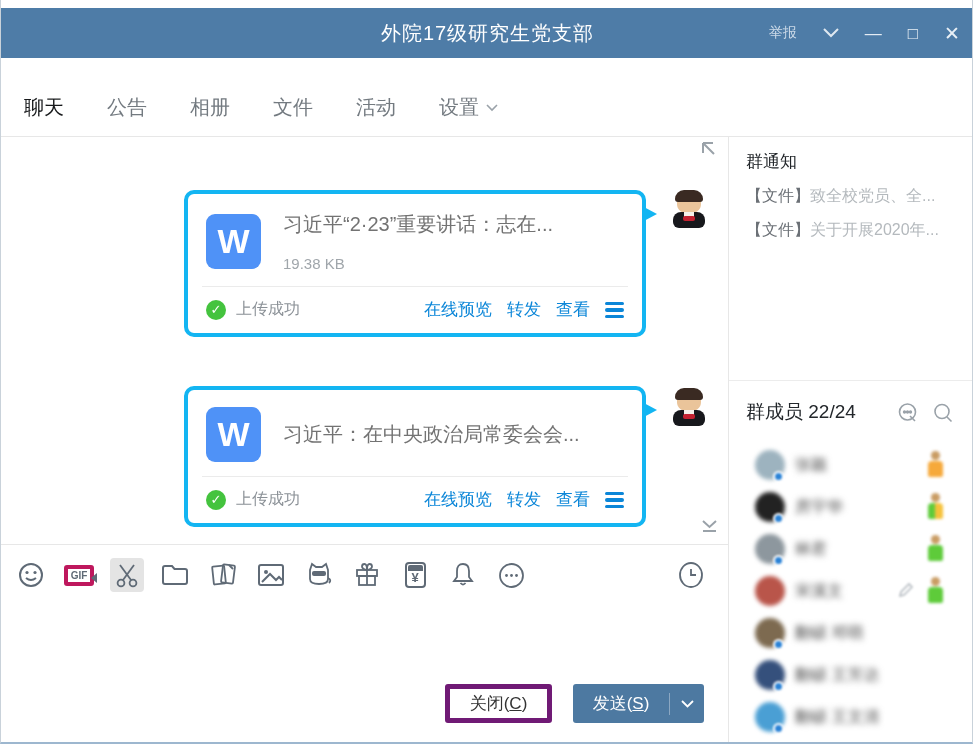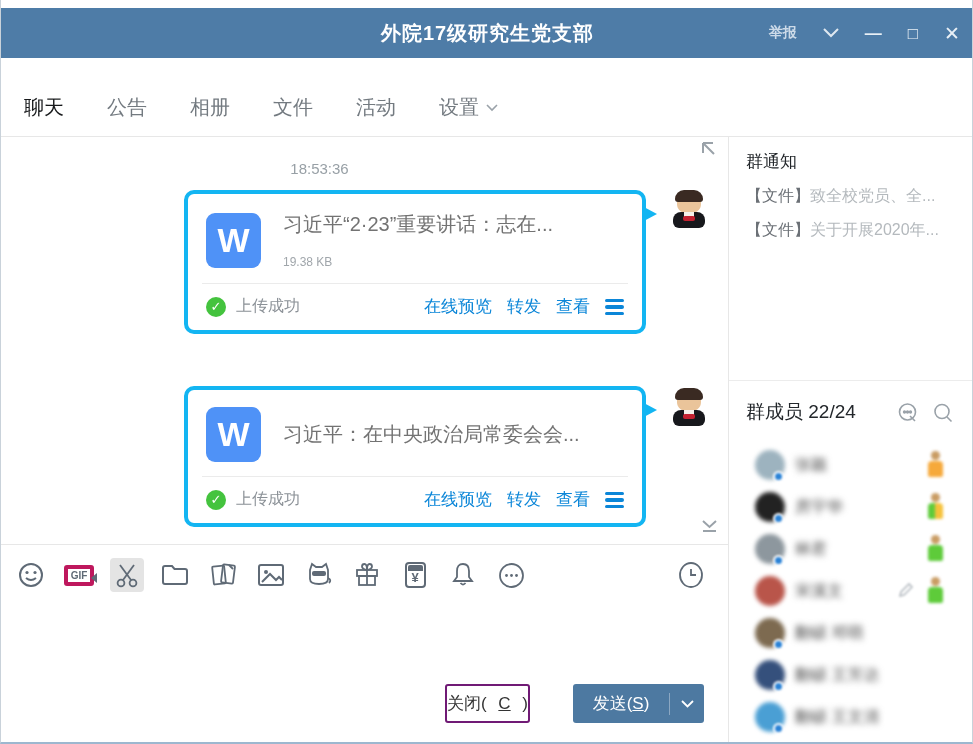--- a/index.html
+++ b/index.html
@@ -7,21 +7,21 @@
   body { font-family:"Liberation Sans","DejaVu Sans",sans-serif; background:#fff; }
   .window { position:relative; width:973px; height:744px; overflow:hidden; background:#fff;
             border-left:1px solid #c9d2da; border-right:1px solid #c9d2da; border-bottom:2px solid #9db7cf; }
 
   
   .bg-strip { position:absolute; left:0; top:0; width:973px; height:9px;
     background:linear-gradient(90deg,#8a8f94 0%,#b9bec2 8%,#6f757b 16%,#c7ccd0 24%,#83898f 33%,#d2d6d9 42%,#595f66 55%,#23272c 62%,#4a5056 70%,#d5d9dc 78%,#2a2e33 86%,#9aa0a6 93%,#5a6artc 100%);
     filter:blur(2px); }
 
   
-  .titlebar { position:absolute; left:0; top:8px; width:973px; height:50px; background:#4e7ca7;font-weight:bold; }
+  .titlebar { position:absolute; left:0; top:8px; width:973px; height:50px; background:#4e7ca7; }
   .titlebar .title { position:absolute; left:0; right:0; top:0; height:50px; line-height:50px;
     text-align:center; color:#ffffff; font-size:20px; letter-spacing:1px; }
   .tb-controls { position:absolute; right:14px; top:0; height:50px; display:flex; align-items:center; gap:26px; }
   .tb-report { color:#ccdae8; font-size:14px; cursor:default; }
   .tb-glyph { color:#e9f0f6; font-size:17px; line-height:1; }
   .tb-chevron svg, .tb-min svg, .tb-max svg, .tb-close svg { display:block; }
 
   
   .tabsrow { position:absolute; left:0; top:58px; width:973px; height:79px; background:#fff; border-bottom:1px solid #e7e7e7; }
   .tabs { position:absolute; left:23px; top:0; height:79px; display:flex; align-items:center; gap:43px; }
@@ -44,21 +44,21 @@
   .corner-icon.bottom { bottom:6px; }
 
   .filecard { position:absolute; left:183px; width:462px; border:4px solid #13b5f2; border-radius:10px; background:#fff; }
   .filecard .tail { position:absolute; right:-15px; top:12px; width:0; height:0;
     border-top:8px solid transparent; border-bottom:8px solid transparent; border-left:15px solid #13b5f2; }
   .fc-body { display:flex; align-items:center; padding:17px 18px 14px 18px; }
   .fc-icon { width:55px; height:55px; border-radius:9px; background:#4f92f7; color:#fff; font-size:34px; font-weight:bold;
     display:flex; align-items:center; justify-content:center; flex:none; }
   .fc-meta { margin-left:22px; overflow:hidden; }
   .fc-title { font-size:20px; color:#737373; white-space:nowrap; }
-  .fc-size { font-size:12px; color:#a0a6ab; margin-top:17px; }
+  .fc-size { font-size:15px; color:#a0a6ab; margin-top:17px; }
   .fc-footer { border-top:1px solid #ebebeb; margin:0 14px; padding:11px 4px 12px 4px;
     display:flex; align-items:center; }
   .fc-check { width:20px; height:20px; border-radius:50%; background:#44c33e; color:#fff; font-size:13px;
     display:flex; align-items:center; justify-content:center; flex:none; }
   .fc-status { color:#8b9197; font-size:16px; margin-left:10px; }
   .fc-actions { margin-left:auto; display:flex; align-items:center; gap:15px; }
   .fc-link { color:#0b86d8; font-size:17px; cursor:pointer; }
   .fc-burger { display:flex; flex-direction:column; gap:3px; cursor:pointer; padding-top:1px; }
   .fc-burger i { display:block; width:19px; height:3.5px; border-radius:2px; background:#0b86d8; }
 
@@ -76,23 +76,23 @@
   .tool svg { display:block; }
   .tool-clock { position:absolute; right:20px; top:12px; }
   .gifbox { position:relative; width:30px; height:21px; border:4px solid #be185d; border-radius:3px;
     display:flex; align-items:center; justify-content:center; font-size:10px; font-weight:bold; color:#5f6a76; }
   .gifbox::after { content:""; position:absolute; right:-7px; top:4px; border-top:5px solid transparent; border-bottom:5px solid transparent; border-right:6px solid #5f6a76; }
   .ybox { width:21px; height:26px; border:2px solid #5f6a76; border-radius:4px; position:relative;
     display:flex; align-items:flex-end; justify-content:center; font-size:13px; font-weight:bold; color:#5f6a76; padding-bottom:1px; }
   .ybox::before { content:""; position:absolute; left:1px; right:1px; top:1px; height:6px; background:#5f6a76; border-radius:2px 2px 0 0; }
 
   
-  .btn-close { position:absolute; left:444px; top:684px; width:85px; height:39px; background:#fff;
-    border:2px solid #701a75; border-radius:3px; font-size:17px; color:#333; cursor:pointer;
-    display:flex; align-items:center; justify-content:space-between; font-family:inherit; }
+  .btn-close { position:absolute; left:444px; top:684px; width:107px; height:39px; background:#fff;
+    border:5px solid #701a75; border-radius:3px; font-size:17px; color:#333; cursor:pointer;
+    display:flex; align-items:center; justify-content:center; font-family:inherit; }
   .btn-send { position:absolute; left:572px; top:684px; width:131px; height:39px; background:#4d79a1;
     border:none; border-radius:3px; color:#fff; font-size:17px; cursor:pointer; display:flex; align-items:center; font-family:inherit; }
   .btn-send .label { flex:1; }
   .btn-send .split { width:1px; height:22px; background:rgba(255,255,255,.35); }
   .btn-send .dd { width:34px; display:flex; align-items:center; justify-content:center; }
   .u { text-decoration:underline; }
 
   
   .panel { position:absolute; left:727px; top:137px; width:246px; height:607px; background:#fff; border-left:1px solid #e7e7e7; }
   .p-notice-title { position:absolute; left:17px; top:13px; font-size:17px; color:#23272b; }
@@ -161,21 +161,20 @@
     <div class="roundbtn more">
       <span class="dots3">
           <i></i>
           <i></i>
           <i></i>
         </span>
     </div>
   </div>
 
   <div class="chat">
-    <div class="timestamp">18:53:36</div>
 
     <span class="corner-icon top">
       <svg width="17" height="17" viewBox="0 0 17 17">
           <path d="M2 2 H12 M2 2 V12 M2.5 2.5 L13 13" stroke="#9aa2a9" stroke-width="2" fill="none"></path>
         </svg>
     </span>
 
     <div class="filecard" style="top:53px">
       <div class="tail"></div>
       <div class="fc-body">

